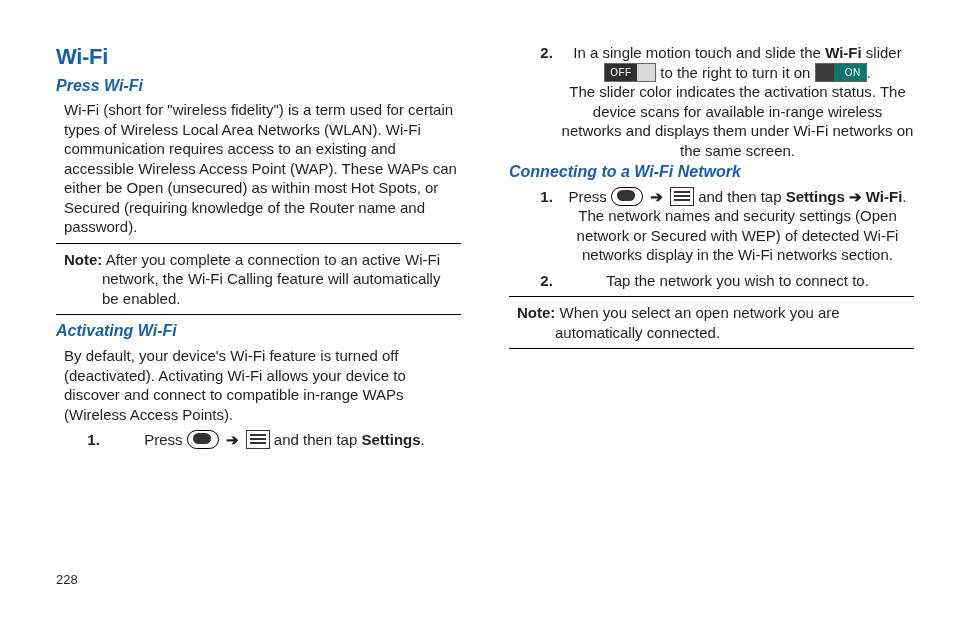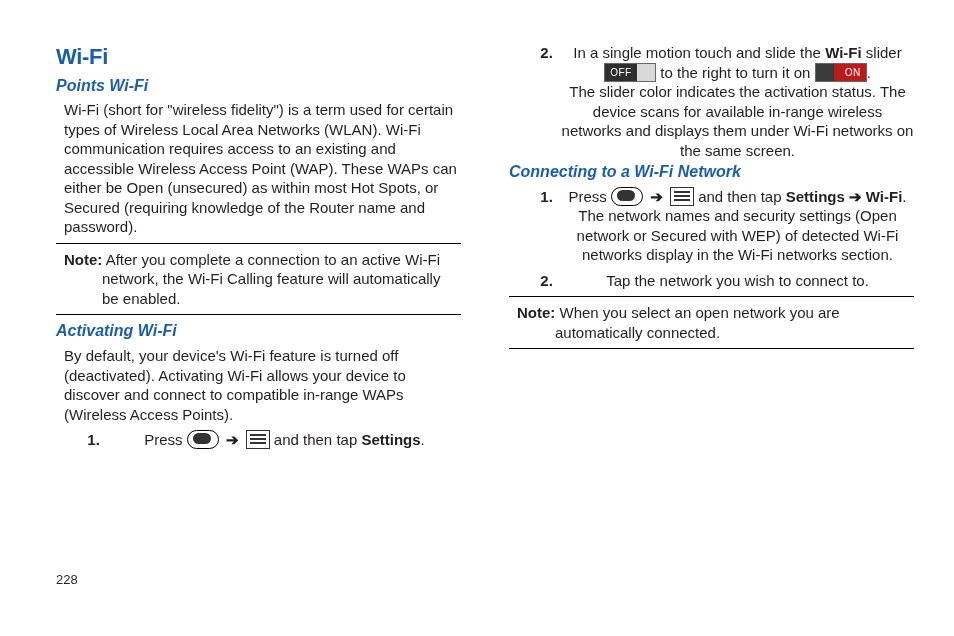--- a/index.html
+++ b/index.html
@@ -42,34 +42,34 @@
   .ico-menu::before{content:"";display:block;position:absolute;left:3px;right:3px;top:3px;border-top:2px solid #333;}
   .ico-menu::after{content:"";display:block;position:absolute;left:3px;right:3px;top:7px;border-top:2px solid #333;
     box-shadow:0 4px 0 #333;}
   .sw{
     display:inline-block;vertical-align:-4px;width:50px;height:17px;border:1.5px solid #666;position:relative;
     font-size:10px;color:#fff;letter-spacing:0.5px;text-decoration:underline;
   }
   .sw-off{background:#2f2f2f;}
   .sw-off::before{content:"";display:block;position:absolute;right:0;top:0;bottom:0;width:18px;background:#d9d9d9;}
   .sw-off .lbl{position:absolute;left:5px;top:2px;}
-  .sw-on{background:#b91c1c;}
+  .sw-on{background:#0f766e;}
   .sw-on::before{content:"";display:block;position:absolute;left:0;top:0;bottom:0;width:18px;background:#3b3b3b;}
   .sw-on .lbl{position:absolute;right:5px;top:2px;}
   .pagenum{position:absolute;left:56px;top:572px;font-size:13px;}
   .avoid{break-inside:avoid;}
 </style>
 </head>
 <body>
 
 <div class="page">
 
   <div class="h1">Wi-Fi</div>
 
-  <div class="h2">Points Wi-Fi</div>
+  <div class="h2">Press Wi-Fi</div>
   <p>Wi-Fi (short for "wireless fidelity") is a term used for certain types of Wireless Local Area Networks (WLAN). Wi-Fi communication requires access to an existing and accessible Wireless Access Point (WAP). These WAPs can either be Open (unsecured) as within most Hot Spots, or Secured (requiring knowledge of the Router name and password).</p>
 
   <hr class="rule">
   <div class="note">
     <b>Note:</b>
     <span>After you complete a connection to an active Wi-Fi network, the Wi-Fi Calling feature will automatically be enabled.</span>
   </div>
   <hr class="rule">
 
   <div class="h2">Activating Wi-Fi</div>

